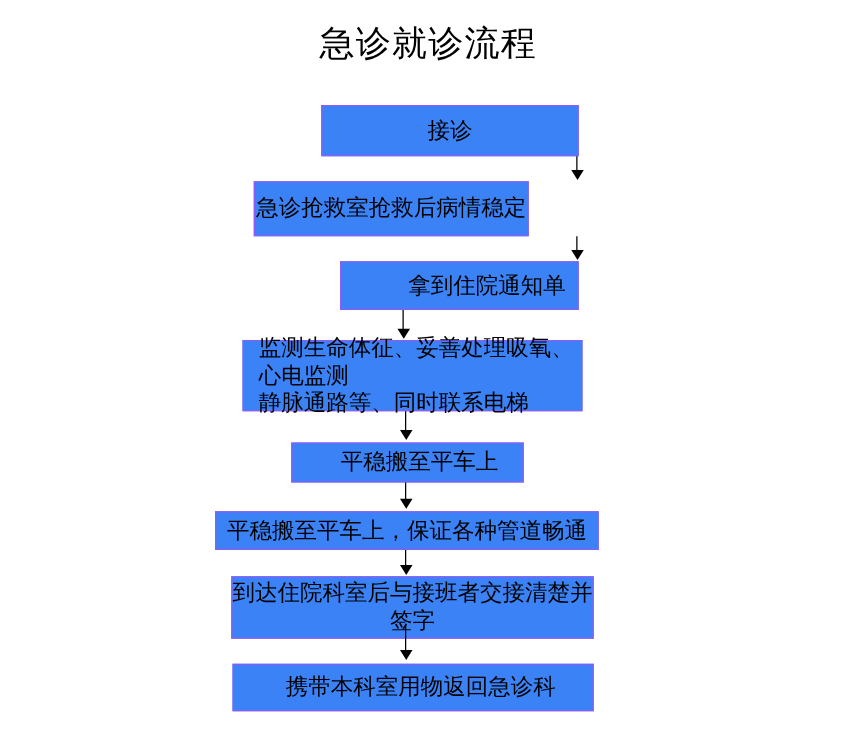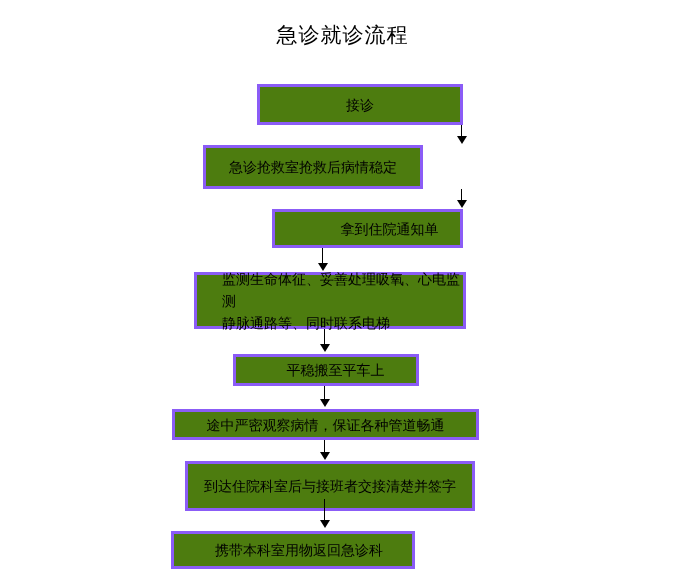--- a/index.html
+++ b/index.html
@@ -20,44 +20,44 @@
     width: 685px;
     height: 585px;
     background: #ffffff;
   }
   .chart-title {
     position: absolute;
     left: 0;
     top: 18px;
     width: 685px;
     text-align: center;
-    font-size: 21px;
+    font-size: 28px;
     font-family: "DejaVu Serif", serif;
     letter-spacing: 1px;
     color: #000000;
     line-height: 34px;
   }
   .node {
     position: absolute;
     box-sizing: border-box;
-    border: 3px solid #8b5cf6;
-    background: #4d7c0f;
+    border: 1px solid #8b5cf6;
+    background: #3b82f6;
     display: flex;
     align-items: center;
     justify-content: center;
-    font-size: 14px;
+    font-size: 18px;
     font-family: "DejaVu Sans", sans-serif;
     color: #000000;
     line-height: 22px;
     text-align: center;
   }
   .node.left-align {
     justify-content: center;
     text-align: left;
-    padding-left: 25px;
+    padding-left: 12px;
   }
   .node-label {
     display: block;
     white-space: pre-line;
   }
   .connector {
     position: absolute;
     background: #000000;
     width: 1px;
   }
@@ -107,30 +107,30 @@
   <div class="arrowhead" style="left:320px; top:344px;"></div>
 
   <div class="node" style="left:233px; top:354px; width:186px; height:32px;padding-left:19px;">
     <span class="node-label">平稳搬至平车上</span>
   </div>
 
   <div class="connector" style="left:324px; top:386px; height:14px;"></div>
   <div class="arrowhead" style="left:320px; top:399px;"></div>
 
   <div class="node" style="left:172px; top:409px; width:307px; height:31px;">
-    <span class="node-label">途中严密观察病情，保证各种管道畅通</span>
+    <span class="node-label">平稳搬至平车上，保证各种管道畅通</span>
   </div>
 
   <div class="connector" style="left:324px; top:440px; height:13px;"></div>
   <div class="arrowhead" style="left:320px; top:452px;"></div>
 
   <div class="node" style="left:185px; top:461px; width:290px; height:50px;">
     <span class="node-label">到达住院科室后与接班者交接清楚并签字</span>
   </div>
 
   <div class="connector" style="left:324px; top:499px; height:22px;"></div>
   <div class="arrowhead" style="left:320px; top:520px;"></div>
 
-  <div class="node" style="left:171px; top:531px; width:244px; height:38px;padding-left:12px;">
+  <div class="node" style="left:186px; top:531px; width:289px; height:38px;padding-left:12px;">
     <span class="node-label">携带本科室用物返回急诊科</span>
   </div>
 
 </div>
 
 </body></html>

